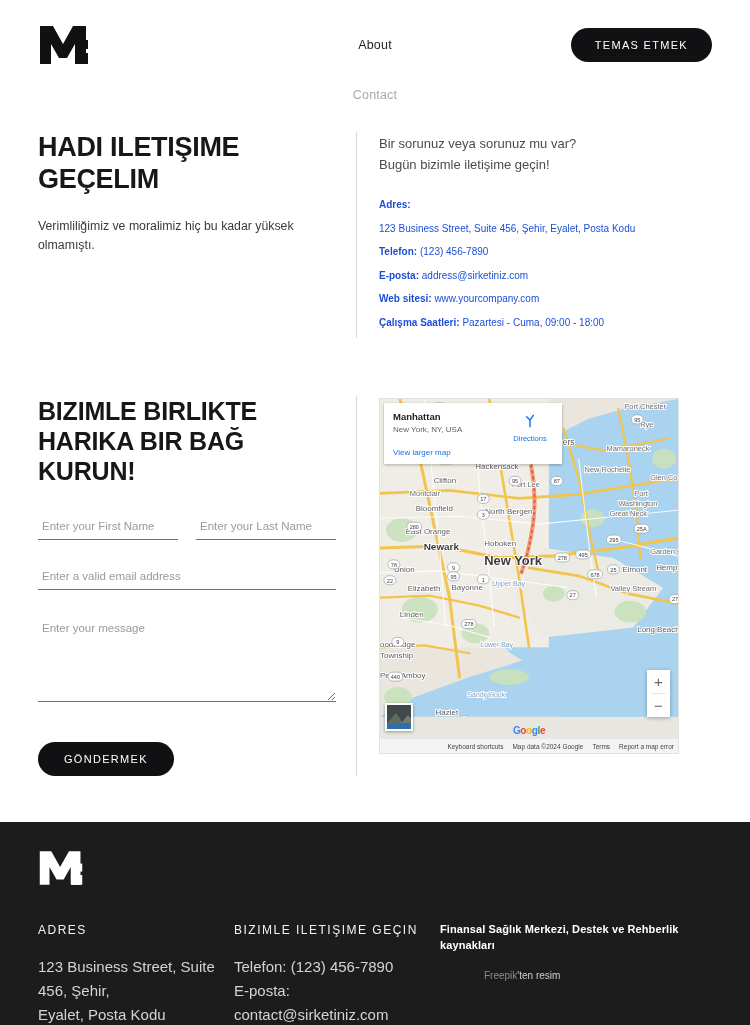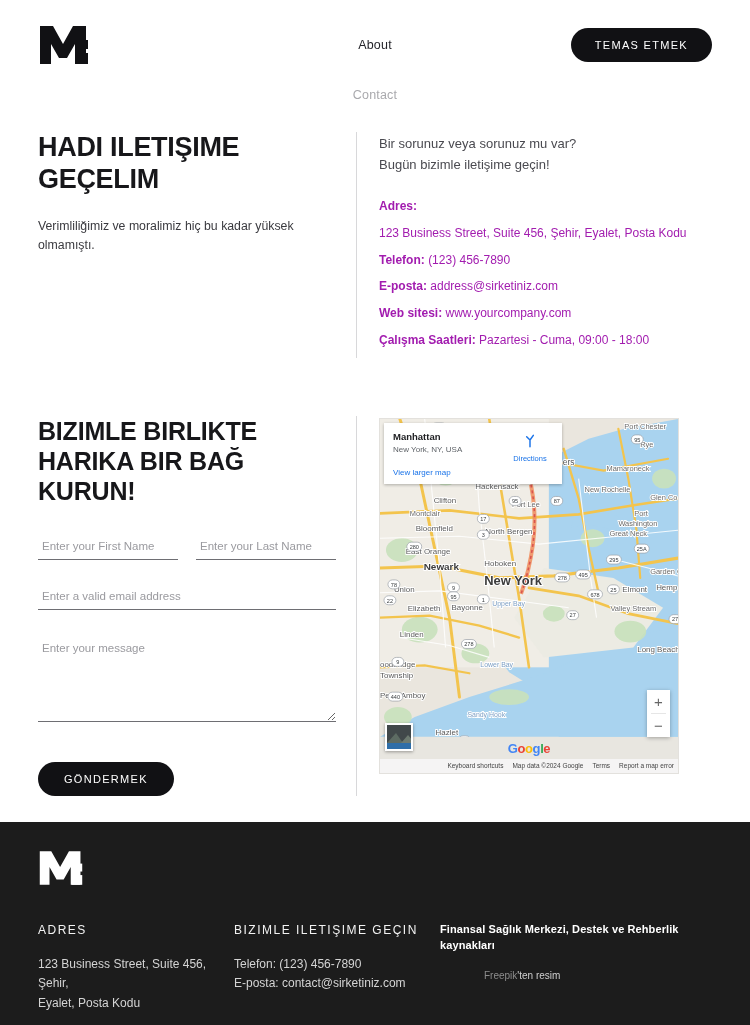--- a/index.html
+++ b/index.html
@@ -110,22 +110,22 @@
   }
 
   .lead-line {
     font-size: 13px;
     color: #4a4a50;
     line-height: 1.58;
   }
 
   .contact-list { margin-top: 22px; }
   .contact-row {
-    font-size: 12px;
-    color: #a21caf;
+    font-size: 10px;
+    color: #1d4ed8;
     line-height: 1.65;
     margin-bottom: 7px;
   }
   .contact-row b { font-weight: bold; }
 
   
   .form-section {
     display: flex;
     padding: 58px 38px 0 38px;
     position: relative;
@@ -291,21 +291,21 @@
     overflow: hidden;
     z-index: 6;
     cursor: pointer;
   }
 
   .map-logo {
     position: absolute;
     left: 50%;
     transform: translateX(-50%);
     bottom: 17px;
-    font-size: 13px;
+    font-size: 10px;
     font-weight: bold;
     letter-spacing: -0.4px;
     z-index: 6;
     white-space: nowrap;
   }
   .g1{color:#4285f4}.g2{color:#ea4335}.g3{color:#fbbc05}
   .g4{color:#4285f4}.g5{color:#34a853}.g6{color:#ea4335}
 
   .map-footer {
     position: absolute;
@@ -353,21 +353,21 @@
   }
   .footer-head-strong {
     font-size: 11px;
     font-weight: bold;
     letter-spacing: 0.1px;
     color: #ffffff;
     line-height: 1.45;
     margin-bottom: 16px;
   }
   .footer-text {
-    font-size: 12px;
+    font-size: 15px;
     color: #d4d4d4;
     line-height: 1.62;
   }
   .footer-credit { font-size: 10px; color: #cfcfcf; padding-left: 44px; }
   .footer-credit .dim { color: #8d8d8d; }
 </style>
 </head>
 <body>
 
 <header class="site-header">

